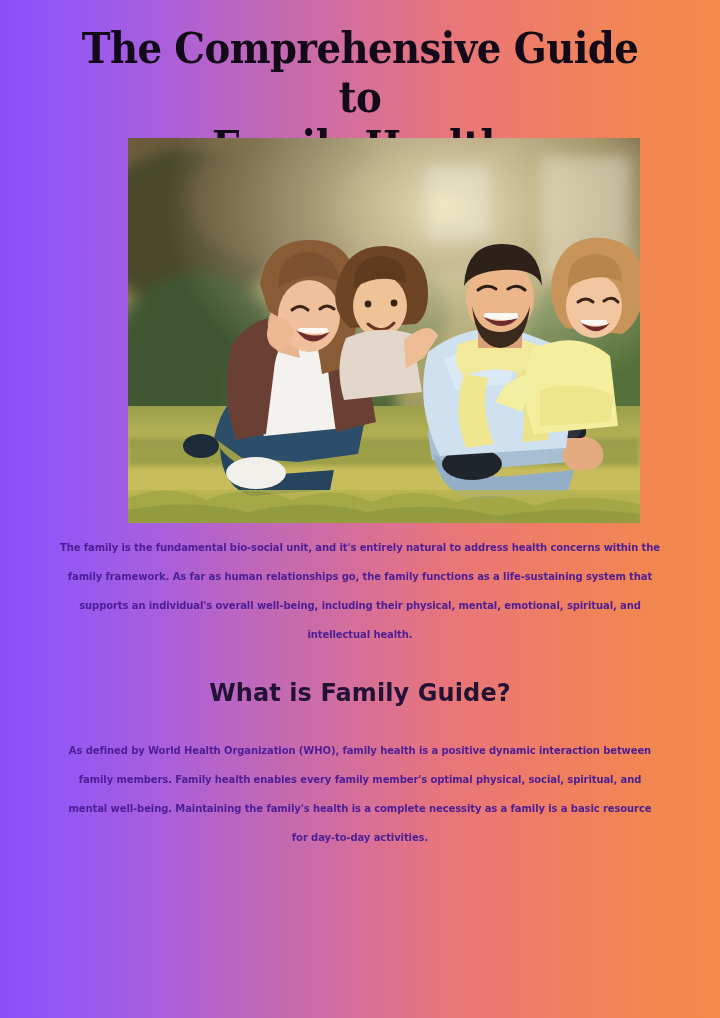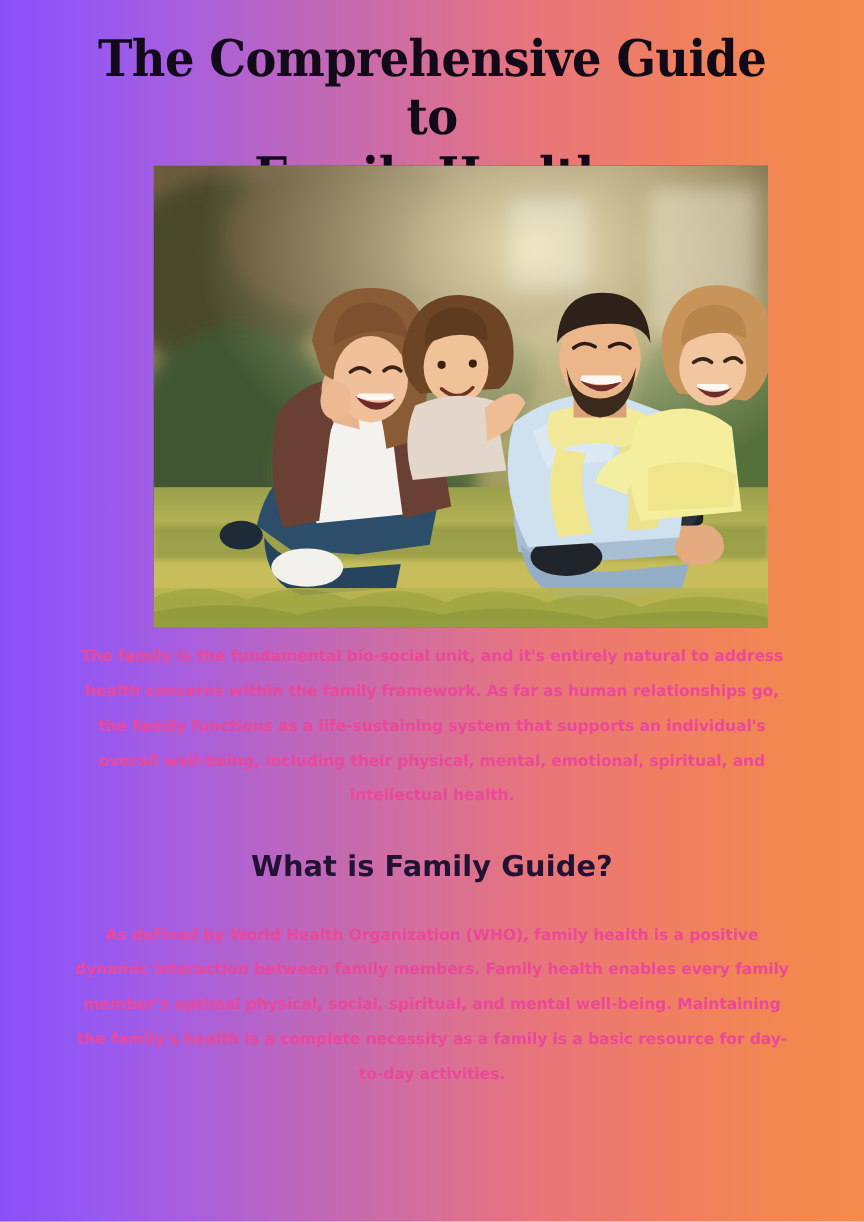--- a/index.html
+++ b/index.html
@@ -72,23 +72,23 @@
     position: absolute;
     top: 533px;
     left: 60px;
     width: 600px;
     text-align: center;
   }
 
   .para {
     font-family: "DejaVu Sans", sans-serif;
     font-weight: 700;
-    font-size: 13px;
+    font-size: 10px;
     line-height: 29px;
-    color: #ec4899;
+    color: #4c1d95;
     letter-spacing: -0.1px;
   }
 
   .section-heading {
     font-family: "DejaVu Sans", sans-serif;
     font-weight: 700;
     font-size: 24px;
     line-height: 1.2;
     color: #221233;
     letter-spacing: 0.1px;

